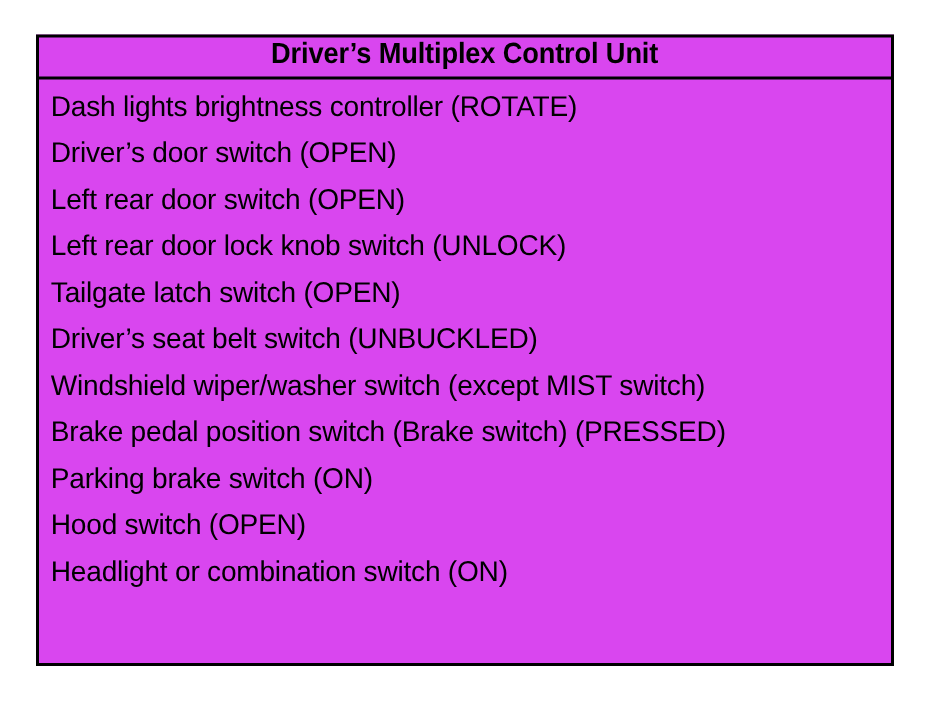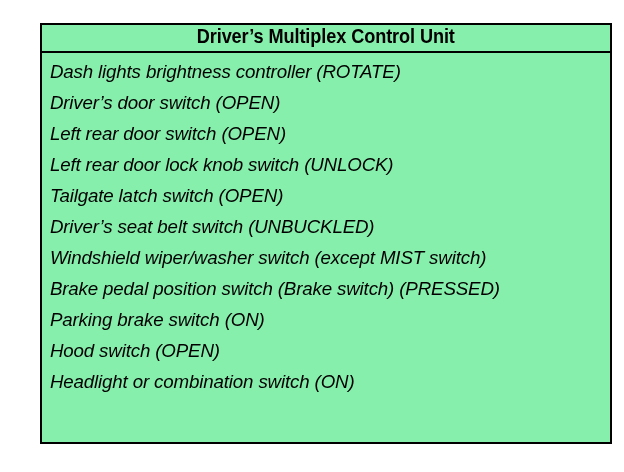--- a/index.html
+++ b/index.html
@@ -25,22 +25,21 @@
 
   
   #table-block {
     position: absolute;
     left: 24px;
     top: 23px;
     width: 572px;          
     height: 421px;         
     box-sizing: border-box;
     border: 2px solid #000000;
-    background: #86efac;
-    margin-left: 16px;
+    background: #d946ef;
   }
 
   
   .table-header {
     height: 28px;
     box-sizing: border-box;
     border-bottom: 2px solid #000000;
     display: flex;
     align-items: center;
     justify-content: center;
@@ -57,21 +56,20 @@
     white-space: nowrap;
     position: relative;
     top: -1px;
   }
 
   
   .table-body {
     padding: 0;
     margin: 0;
     list-style: none;
-    font-style: italic;
   }
   .row-item {
     font-size: 19px;
     line-height: 31px;
     color: #000000;
     padding: 0 6px 0 8px;
     margin: 0;
     white-space: normal;
     word-spacing: 0px;
     letter-spacing: -0.15px;

